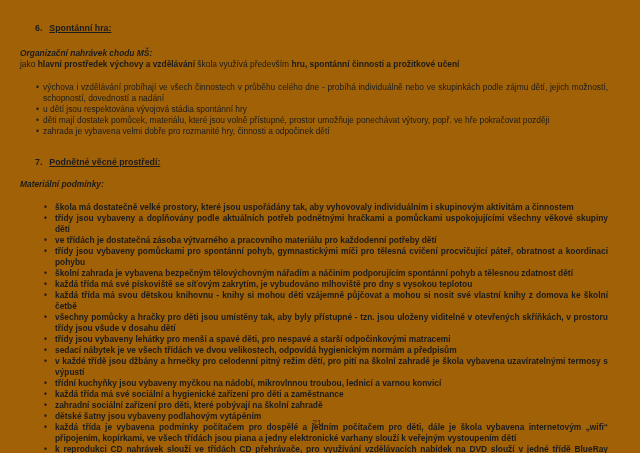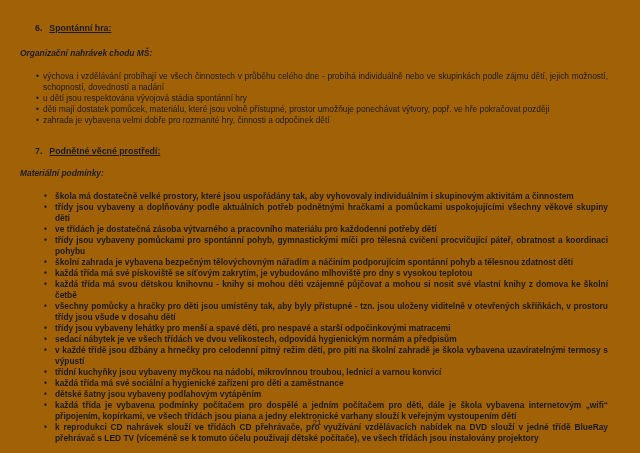--- a/index.html
+++ b/index.html
@@ -81,20 +81,21 @@
 
 <div class="doc-page">
   <div class="content">
 
     <div class="num-heading heading-6">
       <span class="h-num">6.</span><span class="h-title">Spontánní hra:</span>
     </div>
 
     <div class="subheading">Organizační nahrávek chodu MŠ:</div>
 
+    <div class="intro-line"><span>jako </span><span class="b">hlavní prostředek výchovy a vzdělávání</span><span> škola využívá především </span><span class="b">hru, spontánní činnosti a prožitkové učení</span></div>
 
     <ul class="bullets bullets-s6">
         <li>výchova i vzdělávání probíhají ve všech činnostech v průběhu celého dne - probíhá individuálně nebo ve skupinkách podle zájmu dětí, jejich možností, schopností, dovedností a nadání</li>
         <li>u dětí jsou respektována vývojová stádia spontánní hry</li>
         <li>děti mají dostatek pomůcek, materiálu, které jsou volně přístupné, prostor umožňuje ponechávat výtvory, popř. ve hře pokračovat později</li>
         <li>zahrada je vybavena velmi dobře pro rozmanité hry, činnosti a odpočinek dětí</li>
       </ul>
 
     <div class="num-heading heading-7">
       <span class="h-num">7.</span><span class="h-title">Podnětné věcné prostředí:</span>
@@ -109,20 +110,21 @@
         <li>třídy jsou vybaveny pomůckami pro spontánní pohyb, gymnastickými míči pro tělesná cvičení procvičující páteř, obratnost a koordinaci pohybu</li>
         <li>školní zahrada je vybavena bezpečným tělovýchovným nářadím a náčiním podporujícím spontánní pohyb a tělesnou zdatnost dětí</li>
         <li>každá třída má své pískoviště se síťovým zakrytím, je vybudováno mlhoviště pro dny s vysokou teplotou</li>
         <li>každá třída má svou dětskou knihovnu - knihy si mohou děti vzájemně půjčovat a mohou si nosit své vlastní knihy z domova ke školní četbě</li>
         <li>všechny pomůcky a hračky pro děti jsou umístěny tak, aby byly přístupné - tzn. jsou uloženy viditelně v otevřených skříňkách, v prostoru třídy jsou všude v dosahu dětí</li>
         <li>třídy jsou vybaveny lehátky pro menší a spavé děti, pro nespavé a starší odpočinkovými matracemi</li>
         <li>sedací nábytek je ve všech třídách ve dvou velikostech, odpovídá hygienickým normám a předpisům</li>
         <li>v každé třídě jsou džbány a hrnečky pro celodenní pitný režim dětí, pro pití na školní zahradě je škola vybavena uzavíratelnými termosy s výpustí</li>
         <li>třídní kuchyňky jsou vybaveny myčkou na nádobí, mikrovlnnou troubou, lednicí a varnou konvicí</li>
         <li>každá třída má své sociální a hygienické zařízení pro děti a zaměstnance</li>
+        <li>zahradní sociální zařízení pro děti, které pobývají na školní zahradě</li>
         <li>dětské šatny jsou vybaveny podlahovým vytápěním</li>
         <li>každá třída je vybavena podmínky počítačem pro dospělé a jedním počítačem pro děti, dále je škola vybavena internetovým „wifi“ připojením, kopírkami, ve všech třídách jsou piana a jedny elektronické varhany slouží k veřejným vystoupením dětí</li>
         <li>k reprodukci CD nahrávek slouží ve třídách CD přehrávače, pro využívání vzdělávacích nabídek na DVD slouží v jedné třídě BlueRay přehrávač s LED TV (víceméně se k tomuto účelu používají dětské počítače), ve všech třídách jsou instalovány projektory</li>
       </ul>
 
   </div>
 
   <div class="page-number">21</div>
 </div>
 

